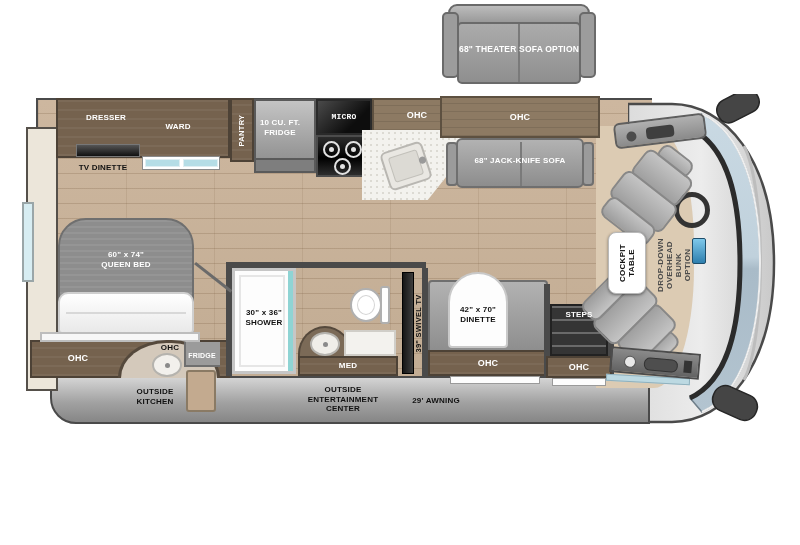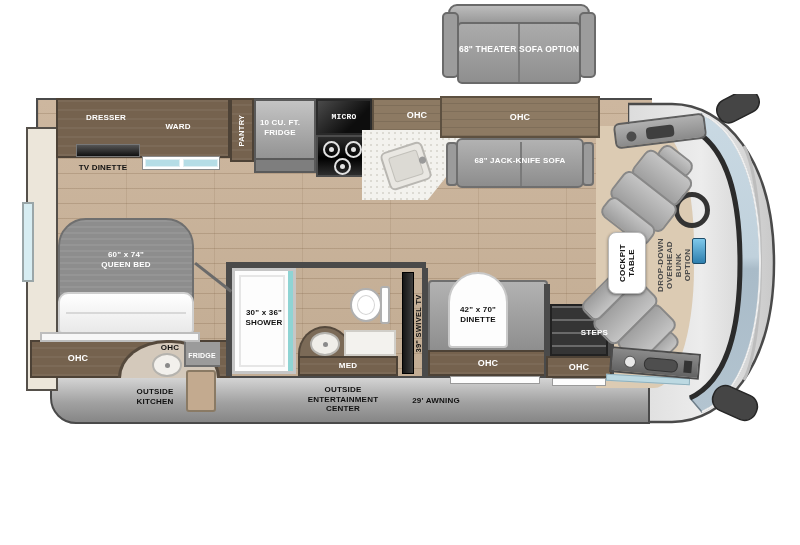--- a/index.html
+++ b/index.html
@@ -186,21 +186,21 @@
   <div class="abs white-box" style="left:448px;top:272px;width:60px;height:76px;border-radius:30px 30px 4px 4px;z-index:4;"></div>
   <div class="lbl" style="left:450px;top:305px;width:56px;">42" x 70"
 DINETTE</div>
   <div class="abs wood-dark" style="left:428px;top:350px;width:120px;height:26px;z-index:3;"></div>
   <div class="lbl w" style="left:428px;top:358px;width:120px;font-size:9px;">OHC</div>
   <div class="abs" style="left:450px;top:376px;width:90px;height:8px;background:#fdfdfd;border:1px solid #9a9a9a;z-index:4;"></div>
 
   <div class="abs" style="left:544px;top:284px;width:6px;height:94px;background:#4a4a4a;z-index:4;"></div>
   <div class="abs" style="left:608px;top:284px;width:6px;height:94px;background:#4a4a4a;z-index:4;"></div>
   <div class="abs" style="left:550px;top:304px;width:58px;height:52px;background:repeating-linear-gradient(180deg,#6a6a6a 0 2px,#353535 2px 13px);border:2px solid #222;z-index:4;"></div>
-  <div class="lbl w" style="left:550px;top:328px;width:58px;text-align:right;">STEPS</div>
+  <div class="lbl w" style="left:550px;top:310px;width:58px;">STEPS</div>
   <div class="abs wood-dark" style="left:546px;top:356px;width:66px;height:22px;z-index:4;"></div>
   <div class="lbl w" style="left:546px;top:362px;width:66px;font-size:9px;">OHC</div>
   <div class="abs" style="left:552px;top:378px;width:54px;height:8px;background:#fdfdfd;border:1px solid #9a9a9a;z-index:4;"></div>
 
   <div class="abs" style="left:614px;top:118px;width:92px;height:26px;transform:rotate(-7deg);background:linear-gradient(180deg,#b0b0b0,#8a8a8a);border:2px solid #5f5f5f;border-radius:6px;z-index:4;">
     <div class="abs" style="left:30px;top:6px;width:28px;height:12px;background:#3f3f3f;border-radius:4px;"></div>
     <div class="abs" style="left:10px;top:8px;width:10px;height:10px;background:#4c4c4c;border-radius:50%;"></div>
   </div>
   <div class="abs" style="left:674px;top:192px;width:36px;height:36px;border:5px solid #333;border-radius:50%;z-index:4;"></div>
 

